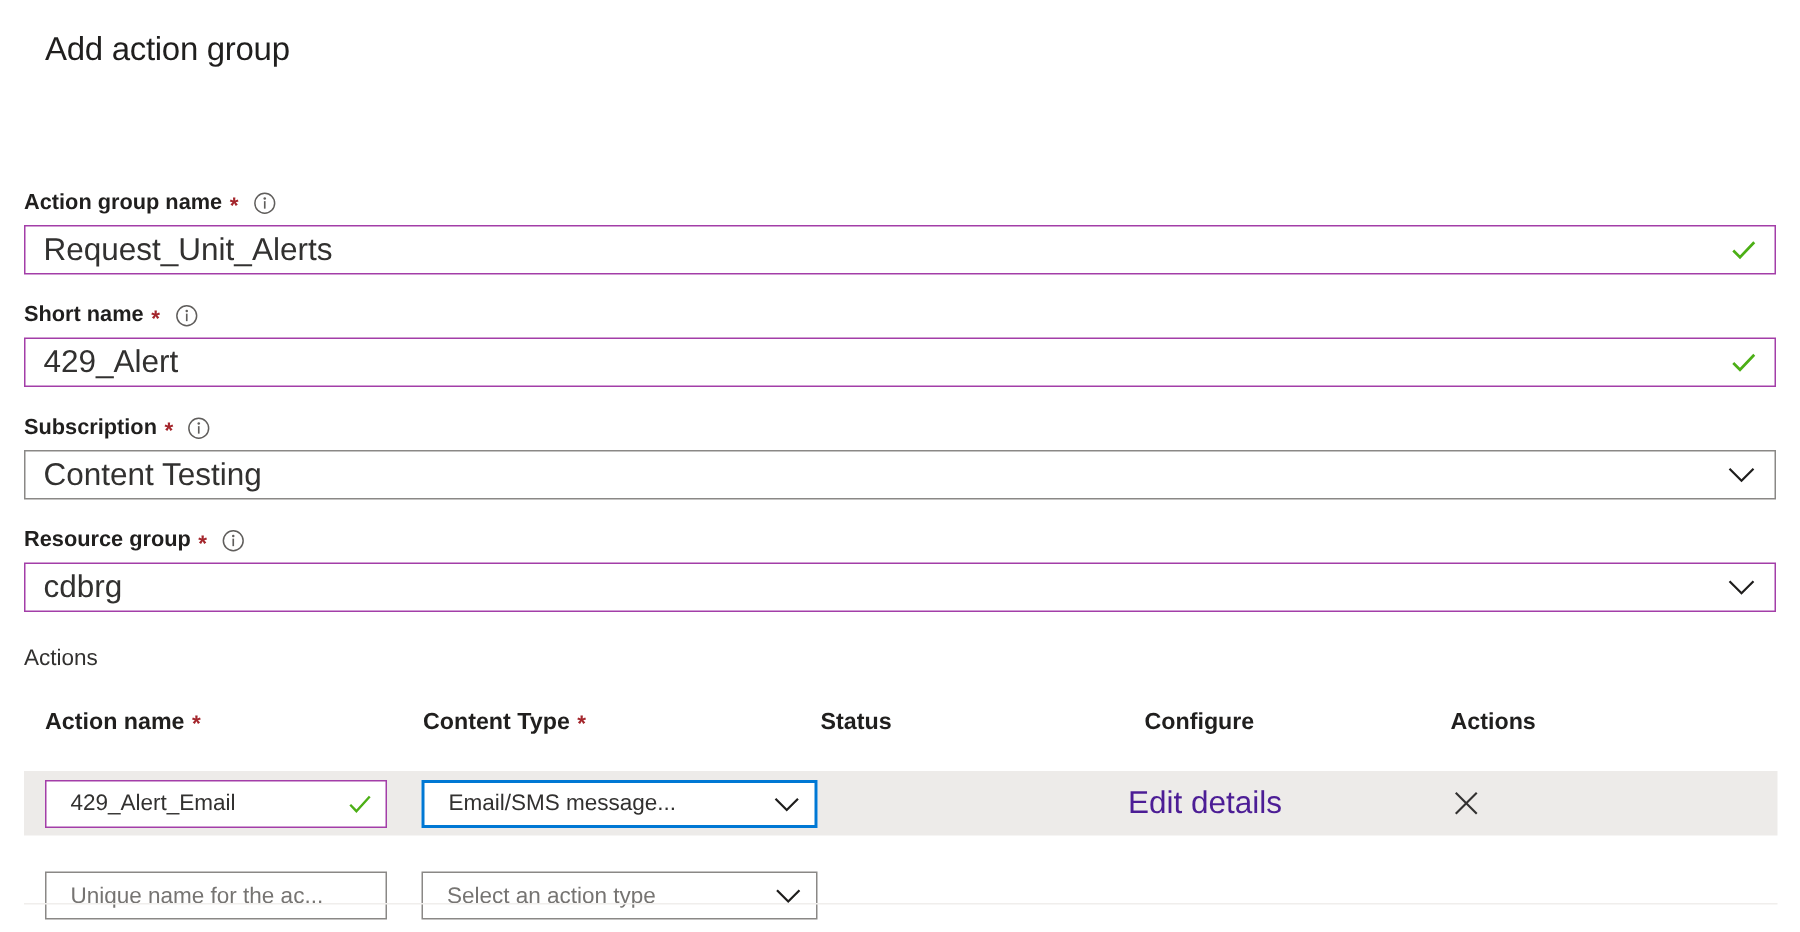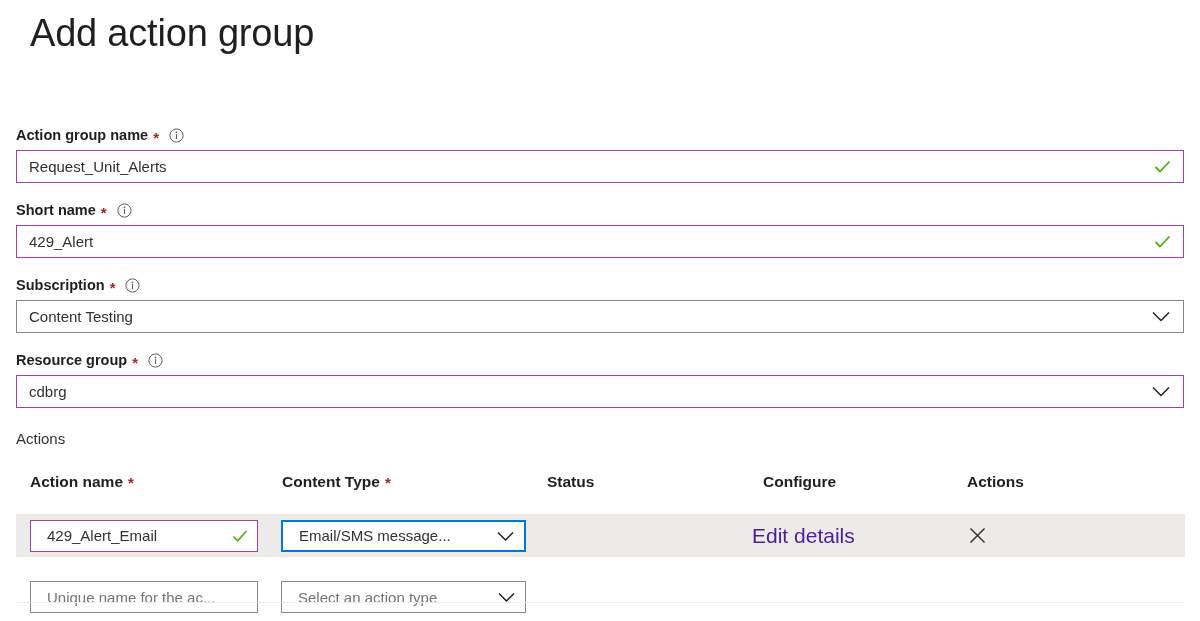--- a/index.html
+++ b/index.html
@@ -14,21 +14,21 @@
     color: #201f1e;
     overflow: hidden;
     position: relative;
   }
 
   
   .page-title {
     position: absolute;
     left: 30px;
     top: 12px;
-    font-size: 38px;
+    font-size: 22px;
     font-weight: 300;
     line-height: 42px;
     color: #201f1e;
     letter-spacing: -0.2px;
     white-space: nowrap;
   }
 
   
   .form {
     position: absolute;
@@ -72,21 +72,21 @@
     height: 33px;
     display: flex;
     align-items: center;
     background: #ffffff;
     position: relative;
   }
   .tb.purple { border: 1.5px solid #a33ea8; }
   .tb.grey   { border: 1px solid #8a8886; gap: 16px; }
 
   .tb .val {
-    font-size: 15px;
+    font-size: 21px;
     color: #323130;
     padding-left: 12px;
     flex: 1 1 auto;
     white-space: nowrap;
     overflow: hidden;
   }
   .tb .ok {
     flex: 0 0 auto;
     margin-right: 12px;
     display: flex;
@@ -185,21 +185,21 @@
     overflow: hidden;
   }
   .sm-input .txt.ph { color: #767472; }
   .sm-input .ico {
     flex: 0 0 auto;
     margin-right: 9px;
     display: flex;
     align-items: center;
   }
 
-  .sm-input.wtype { width: 245px; }
+  .sm-input.wtype { width: 264px; }
 
   .link {
     font-size: 21px;
     color: #4c1d95;
     cursor: pointer;
     white-space: nowrap;
   }
   .x-btn {
     width: 20px;
     height: 20px;

